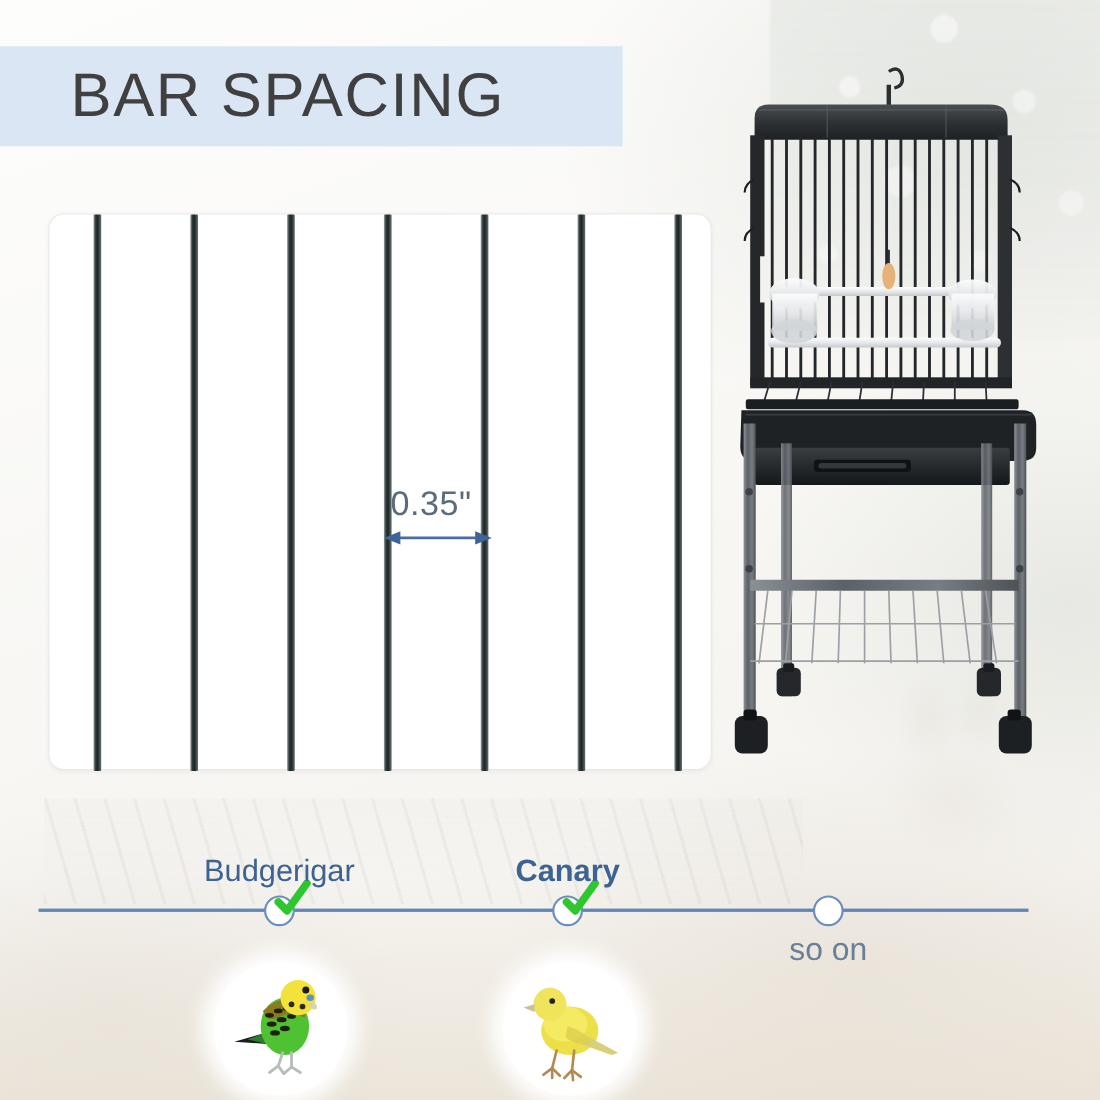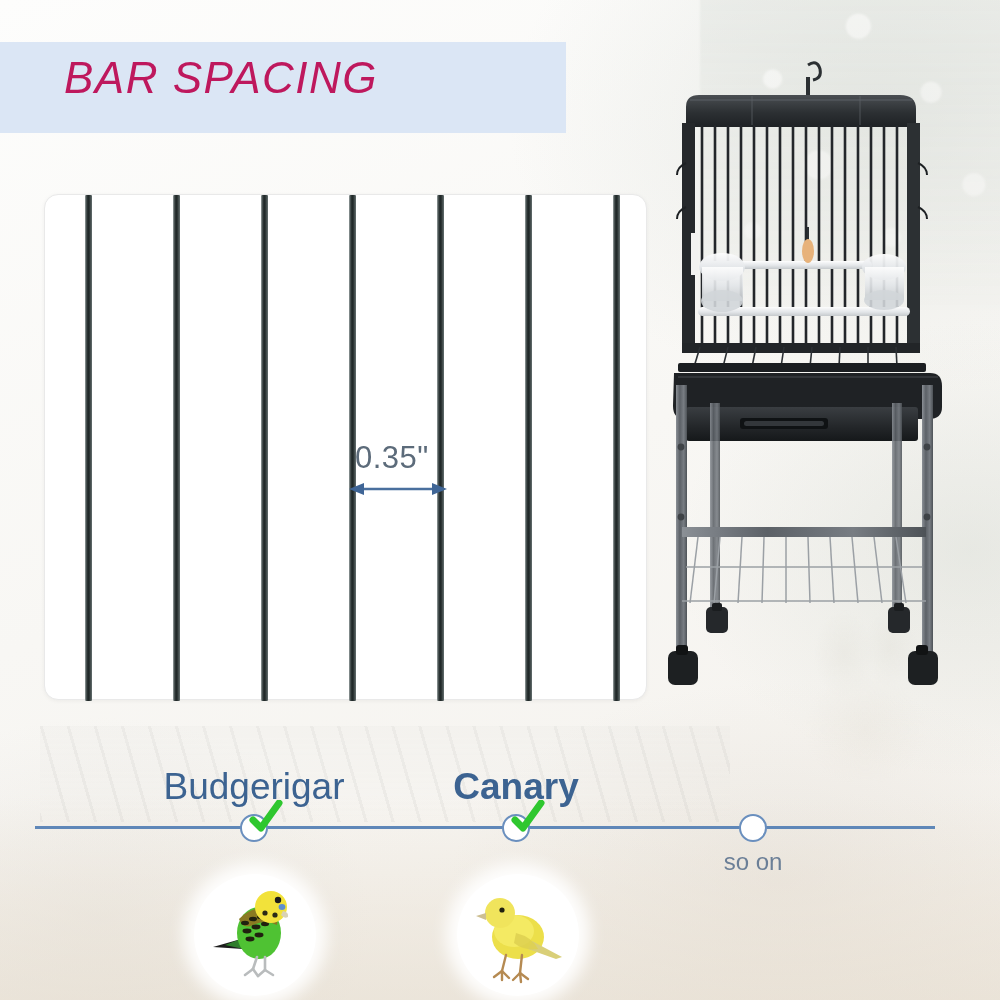--- a/index.html
+++ b/index.html
@@ -59,22 +59,22 @@
     background:linear-gradient(180deg, rgba(232,224,212,0) 0%, rgba(232,223,209,.42) 55%, rgba(227,217,201,.55) 100%);
   }
 
   
   #title-band {
     position:absolute; left:0; top:42px; width:566px; height:91px;
     background:#dbe6f5; z-index:3;
   }
   #page-title {
     position:absolute; left:64px; top:53px;
-    font-size:44px; font-weight:400; letter-spacing:1.5px;
-    color:#be185d; white-space:nowrap; z-index:4;font-style:italic;
+    font-size:56px; font-weight:400; letter-spacing:1.5px;
+    color:#404040; white-space:nowrap; z-index:4;
   }
 
   
   #bar-panel {
     position:absolute; left:44px; top:194px; width:603px; height:506px;
     background:#ffffff; border-radius:14px;
     border:1px solid #e9e9e9;
     box-shadow:0 1px 4px rgba(0,0,0,.05);
     z-index:3;
   }
@@ -100,25 +100,25 @@
     background:#5f87b8; z-index:3;
   }
   .tl-node { position:absolute; z-index:5; }
   .tl-circle {
     position:absolute; width:28px; height:28px; border-radius:50%;
     background:#ffffff; border:2px solid #6a8fbe;
   }
   .tl-check { position:absolute; left:9px; top:-14px; }
   .tl-label-above {
     position:absolute; bottom:34px; left:50%; transform:translateX(-50%);
-    font-size:37px; color:#3c6391; white-space:nowrap;
+    font-size:28px; color:#3c6391; white-space:nowrap;
   }
   .tl-label-below {
     position:absolute; top:34px; left:50%; transform:translateX(-50%);
-    font-size:24px; color:#6b7f97; white-space:nowrap;
+    font-size:29px; color:#6b7f97; white-space:nowrap;
   }
 
   
   .bird-thumb {
     position:absolute; width:120px; height:120px; border-radius:50%;
     background:#ffffff; z-index:4;
     box-shadow:0 0 0 1px rgba(255,255,255,.9), 0 0 16px 12px rgba(255,255,255,.92);
   }
   .bird-thumb svg { position:absolute; left:0; top:0; }
 </style>

